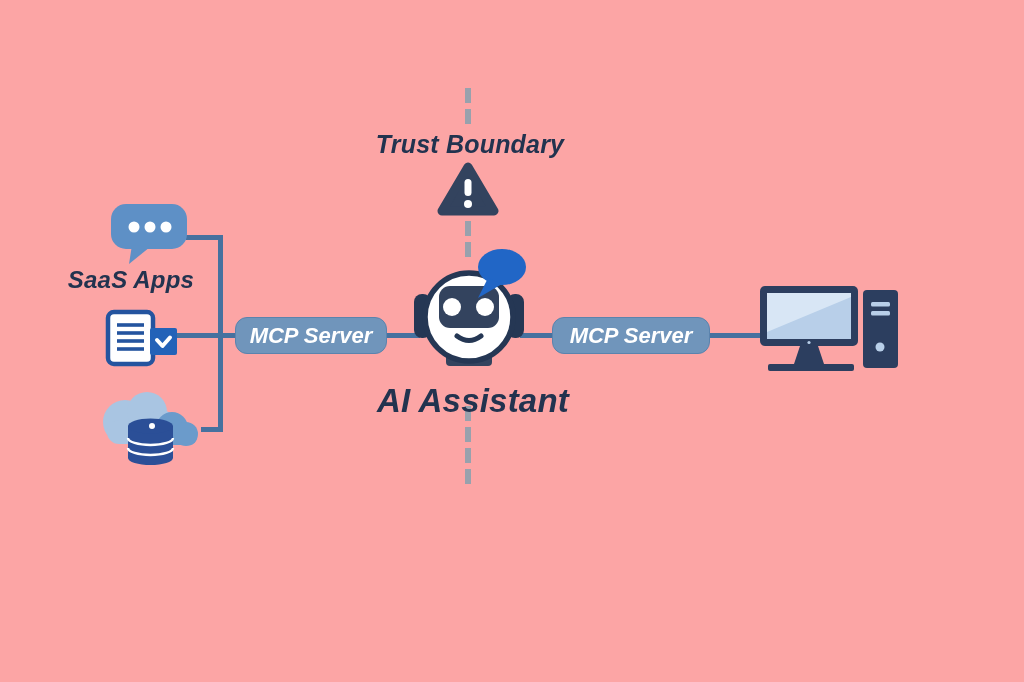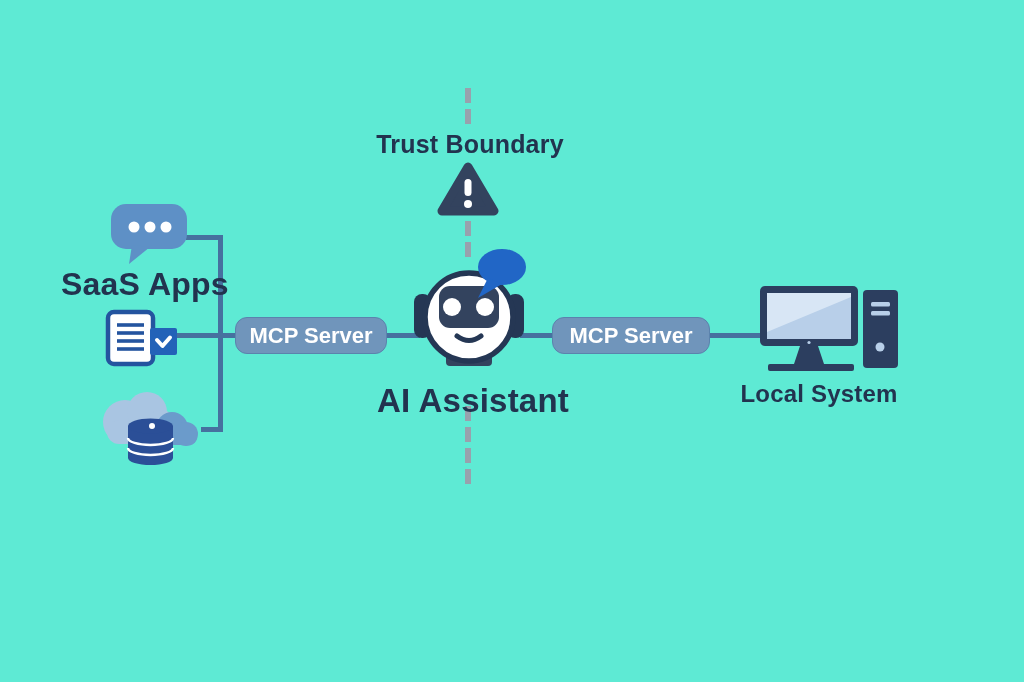--- a/index.html
+++ b/index.html
@@ -1,21 +1,22 @@
 <!DOCTYPE html>
 <html><head>
 <meta charset="utf-8">
 <style>
   html,body{margin:0;padding:0;background:#ffffff;}
   .canvas{
     position:relative;
     width:1024px;height:682px;
-    background:#5eead4;
+    background:#fca5a5;
     overflow:hidden;
     font-family:"Liberation Sans", sans-serif;
+    font-style:italic;
   }
   .label{
     position:absolute;
     color:#22334f;
     font-weight:600;
     text-align:center;
     letter-spacing:.2px;
     white-space:nowrap;
   }
   .line{position:absolute;background:#46719f;}
@@ -95,21 +96,21 @@
   </div>
 
   <svg class="icon" style="left:110px;top:203px;" width="80" height="62" viewBox="0 0 80 62">
     <rect x="1" y="1" width="76" height="45" rx="15" fill="#5e90c6"></rect>
     <path d="M22 42 L19 61 L40 44 Z" fill="#5e90c6"></path>
     <circle cx="24" cy="24" r="5.5" fill="#ffffff"></circle>
     <circle cx="40" cy="24" r="5.5" fill="#ffffff"></circle>
     <circle cx="56" cy="24" r="5.5" fill="#ffffff"></circle>
   </svg>
 
-  <div class="label" style="left:61px;top:266px;width:140px;font-size:32px;">SaaS Apps</div>
+  <div class="label" style="left:61px;top:266px;width:140px;font-size:24px;">SaaS Apps</div>
 
   <svg class="icon" style="left:104px;top:309px;" width="76" height="60" viewBox="0 0 76 60">
     <rect x="4" y="3" width="45" height="52" rx="6" fill="#ffffff" stroke="#24549f" stroke-width="4.5"></rect>
     <line x1="13" y1="16" x2="40" y2="16" stroke="#24549f" stroke-width="3.6"></line>
     <line x1="13" y1="24" x2="40" y2="24" stroke="#24549f" stroke-width="3.6"></line>
     <line x1="13" y1="32" x2="40" y2="32" stroke="#24549f" stroke-width="3.6"></line>
     <line x1="13" y1="40" x2="40" y2="40" stroke="#24549f" stroke-width="3.6"></line>
     <rect x="46" y="19" width="27" height="27" rx="2" fill="#2362b8"></rect>
     <path d="M53 31 L58.5 37 L66 28.5" fill="none" stroke="#ffffff" stroke-width="4" stroke-linecap="round" stroke-linejoin="round"></path>
   </svg>
@@ -148,15 +149,14 @@
     <circle cx="54" cy="58.5" r="1.6" fill="#b8cfe9"></circle>
     <polygon points="45,62 63,62 69,80 39,80" fill="#2c3e5f"></polygon>
     <rect x="13" y="80" width="86" height="7" rx="2" fill="#2c3e5f"></rect>
 
     <rect x="108" y="6" width="35" height="78" rx="4" fill="#2c3e5f"></rect>
     <rect x="116" y="18" width="19" height="4.5" rx="1.5" fill="#b8cfe9"></rect>
     <rect x="116" y="27" width="19" height="4.5" rx="1.5" fill="#b8cfe9"></rect>
     <circle cx="125" cy="63" r="4.5" fill="#b8cfe9"></circle>
   </svg>
 
-  <div class="label" style="left:739px;top:380px;width:160px;font-size:24px;">Local System</div>
 
 </div>
 
 </body></html>

